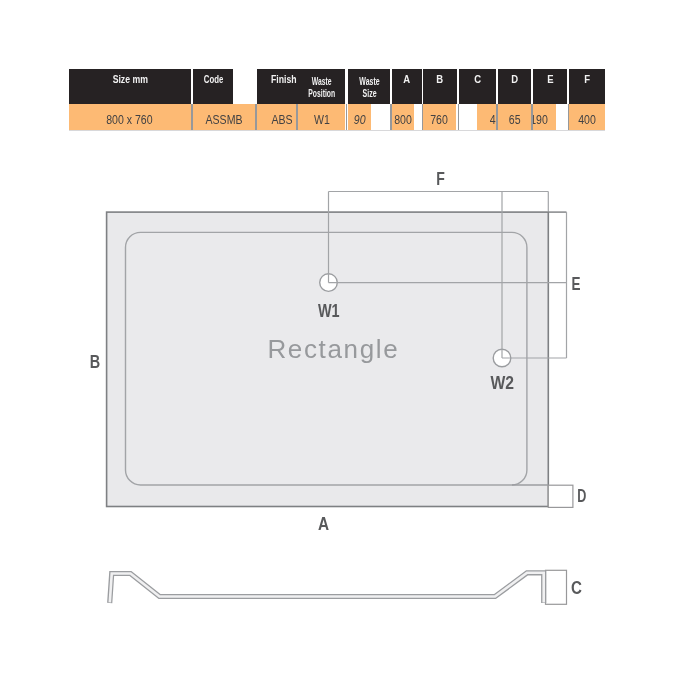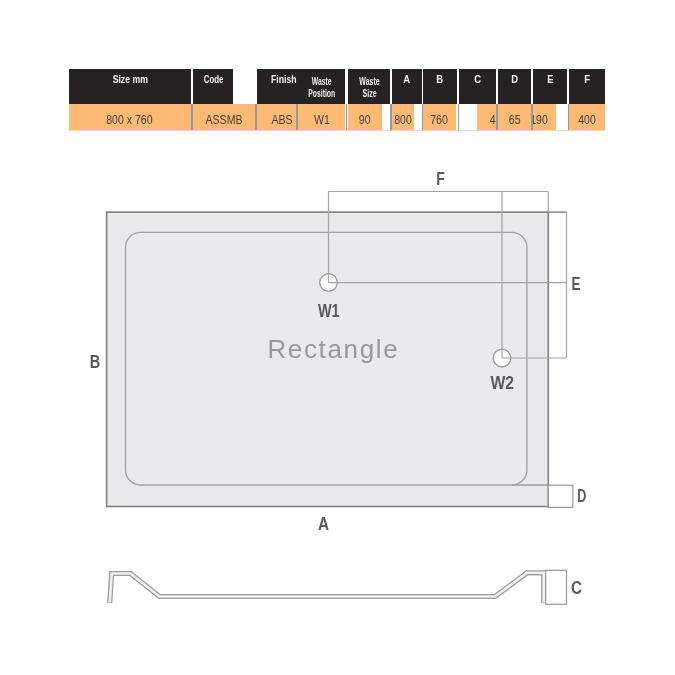--- a/index.html
+++ b/index.html
@@ -42,21 +42,21 @@
     </div>
     <div class="hd hd2" style="left:298.3px;width:47.19999999999999px;">
       <span style="transform:translateY(2.2px) scaleX(0.68)">Waste<br>Position</span>
     </div>
     <div class="dt" style="left:298.3px;width:47.19999999999999px;">
       <span>W1</span>
     </div>
     <div class="hd hd2" style="left:347.5px;width:42.19999999999999px;">
       <span style="transform:translateY(2.2px) scaleX(0.7)">Waste<br>Size</span>
     </div>
-    <div class="dt" style="left:347.5px;width:34px;">
+    <div class="dt" style="left:347.5px;width:23px;font-style:italic;">
       <span>90</span>
     </div>
     <div class="hd" style="left:391.7px;width:29.69999999999999px;">
       <span style="transform:scaleX(0.95)">A</span>
     </div>
     <div class="dt" style="left:391.7px;width:22px;">
       <span>800</span>
     </div>
     <div class="hd" style="left:423.4px;width:34px;">
       <span style="transform:scaleX(0.95)">B</span>

